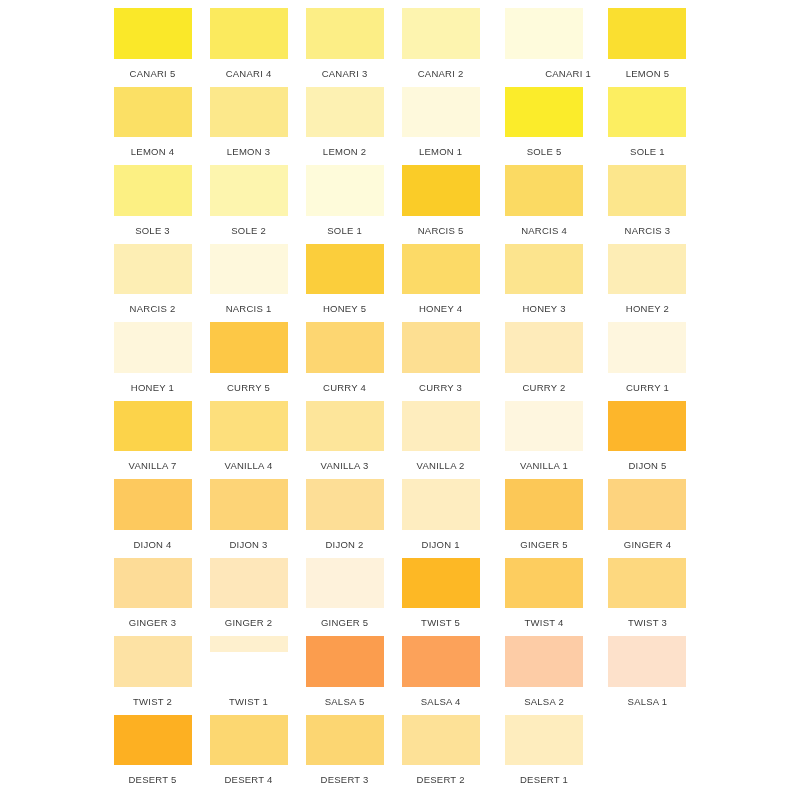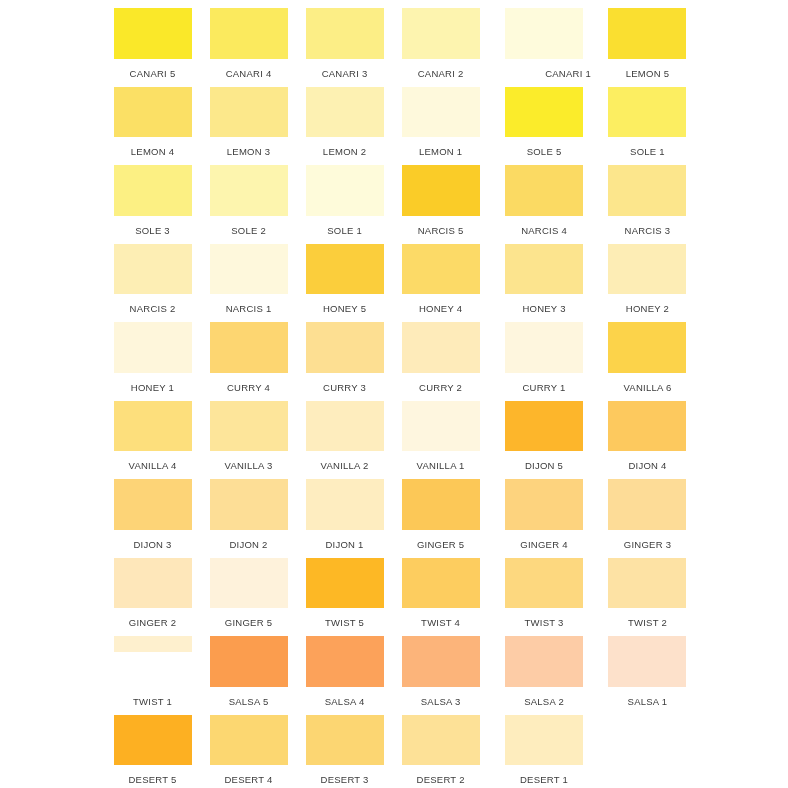--- a/index.html
+++ b/index.html
@@ -158,38 +158,42 @@
       </div>
       <div class="swatch-cell">
         <div class="swatch-chip" style="background-color: rgb(253, 237, 181);"></div>
         <div class="swatch-label" style="color: rgb(59, 59, 59);">HONEY 2</div>
       </div>
       <div class="swatch-cell">
         <div class="swatch-chip" style="background-color: rgb(254, 246, 219);"></div>
         <div class="swatch-label" style="color: rgb(59, 59, 59);">HONEY 1</div>
       </div>
       <div class="swatch-cell">
+        <div class="swatch-chip" style="background-color: rgb(253, 200, 70);"></div>
+        <div class="swatch-label" style="color: rgb(59, 59, 59);">CURRY 5</div>
+      </div>
+      <div class="swatch-cell">
         <div class="swatch-chip" style="background-color: rgb(253, 214, 113);"></div>
         <div class="swatch-label" style="color: rgb(59, 59, 59);">CURRY 4</div>
       </div>
       <div class="swatch-cell">
         <div class="swatch-chip" style="background-color: rgb(253, 223, 146);"></div>
         <div class="swatch-label" style="color: rgb(59, 59, 59);">CURRY 3</div>
       </div>
       <div class="swatch-cell">
         <div class="swatch-chip" style="background-color: rgb(254, 235, 186);"></div>
         <div class="swatch-label" style="color: rgb(59, 59, 59);">CURRY 2</div>
       </div>
       <div class="swatch-cell">
         <div class="swatch-chip" style="background-color: rgb(254, 246, 222);"></div>
         <div class="swatch-label" style="color: rgb(59, 59, 59);">CURRY 1</div>
       </div>
       <div class="swatch-cell">
         <div class="swatch-chip" style="background-color: rgb(252, 211, 74);"></div>
-        <div class="swatch-label" style="color: rgb(59, 59, 59);">VANILLA 6</div>
+        <div class="swatch-label" style="color: rgb(59, 59, 59);">VANILLA 7</div>
       </div>
       <div class="swatch-cell">
         <div class="swatch-chip" style="background-color: rgb(253, 223, 124);"></div>
         <div class="swatch-label" style="color: rgb(59, 59, 59);">VANILLA 4</div>
       </div>
       <div class="swatch-cell">
         <div class="swatch-chip" style="background-color: rgb(253, 229, 154);"></div>
         <div class="swatch-label" style="color: rgb(59, 59, 59);">VANILLA 3</div>
       </div>
       <div class="swatch-cell">
@@ -260,24 +264,20 @@
         <div class="swatch-chip" style="background-color: rgb(254, 240, 206);"></div>
         <div class="swatch-label" style="color: rgb(59, 59, 59); margin-top: 44px;">TWIST 1</div>
       </div>
       <div class="swatch-cell">
         <div class="swatch-chip" style="background-color: rgb(251, 157, 78);"></div>
         <div class="swatch-label" style="color: rgb(59, 59, 59);">SALSA 5</div>
       </div>
       <div class="swatch-cell">
         <div class="swatch-chip" style="background-color: rgb(252, 162, 90);"></div>
         <div class="swatch-label" style="color: rgb(59, 59, 59);">SALSA 4</div>
-      </div>
-      <div class="swatch-cell">
-        <div class="swatch-chip" style="background-color: rgb(252, 180, 122);"></div>
-        <div class="swatch-label" style="color: rgb(59, 59, 59);">SALSA 3</div>
       </div>
       <div class="swatch-cell">
         <div class="swatch-chip" style="background-color: rgb(253, 204, 166);"></div>
         <div class="swatch-label" style="color: rgb(59, 59, 59); text-align: center;">SALSA 2</div>
       </div>
       <div class="swatch-cell">
         <div class="swatch-chip" style="background-color: rgb(253, 225, 203);"></div>
         <div class="swatch-label" style="color: rgb(59, 59, 59);">SALSA 1</div>
       </div>
       <div class="swatch-cell">

